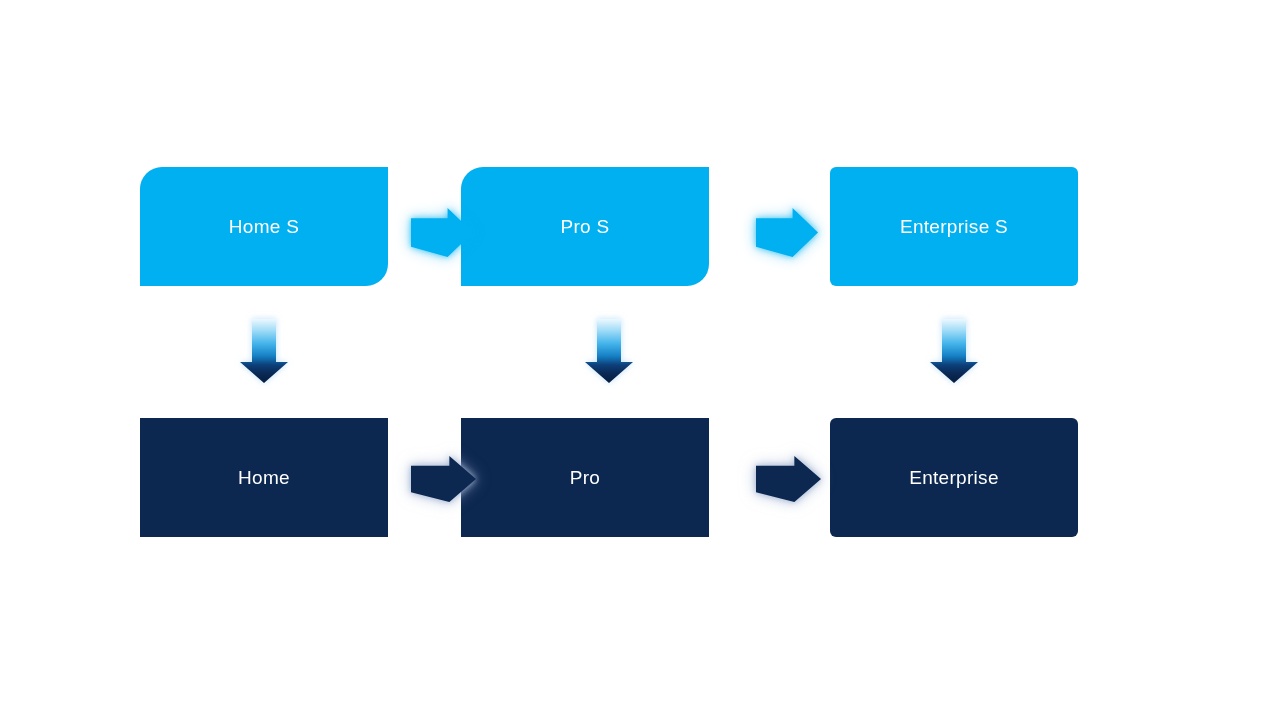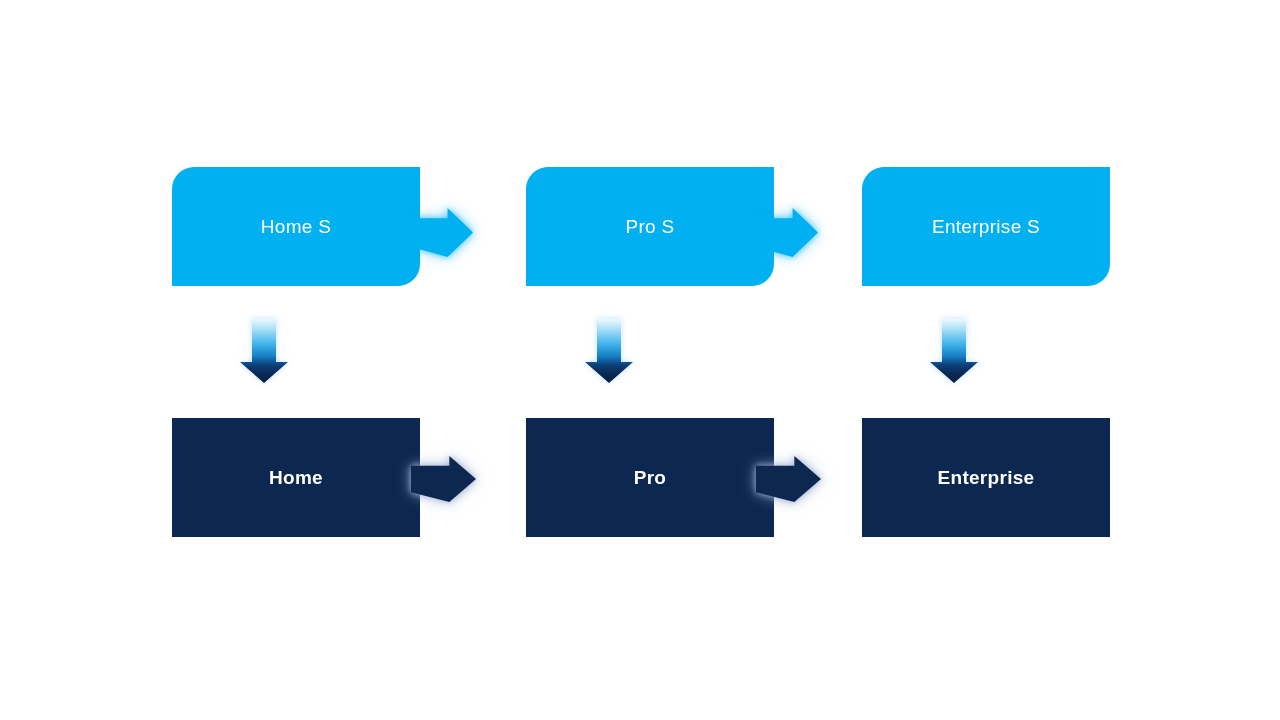--- a/index.html
+++ b/index.html
@@ -21,35 +21,33 @@
     overflow: hidden;
   }
   
   .box {
     position: absolute;
     width: 248px;
     height: 119px;
     display: flex;
     align-items: center;
     justify-content: center;
-    margin-left: 32px;
   }
   .box-top {
     top: 167px;
     background: var(--accent-light-blue);
     border-radius: 22px 0 22px 0;
   }
   .box-bottom {
     top: 418px;
     background: var(--accent-dark-navy);
-    font-weight: bold;
   }
   .col-1 { left: 140px; }
-  .col-2 { left: 494px; }
-  .col-3 { left: 830px; }
+  .col-2 { left: 461px; }
+  .col-3 { left: 830px; border-radius: 6px; }
   .box-label {
     color: var(--label-text);
     font-size: 19px;
     letter-spacing: 0.3px;
     white-space: nowrap;
   }
   
   .harrow-wrap {
     position: absolute;
   }

